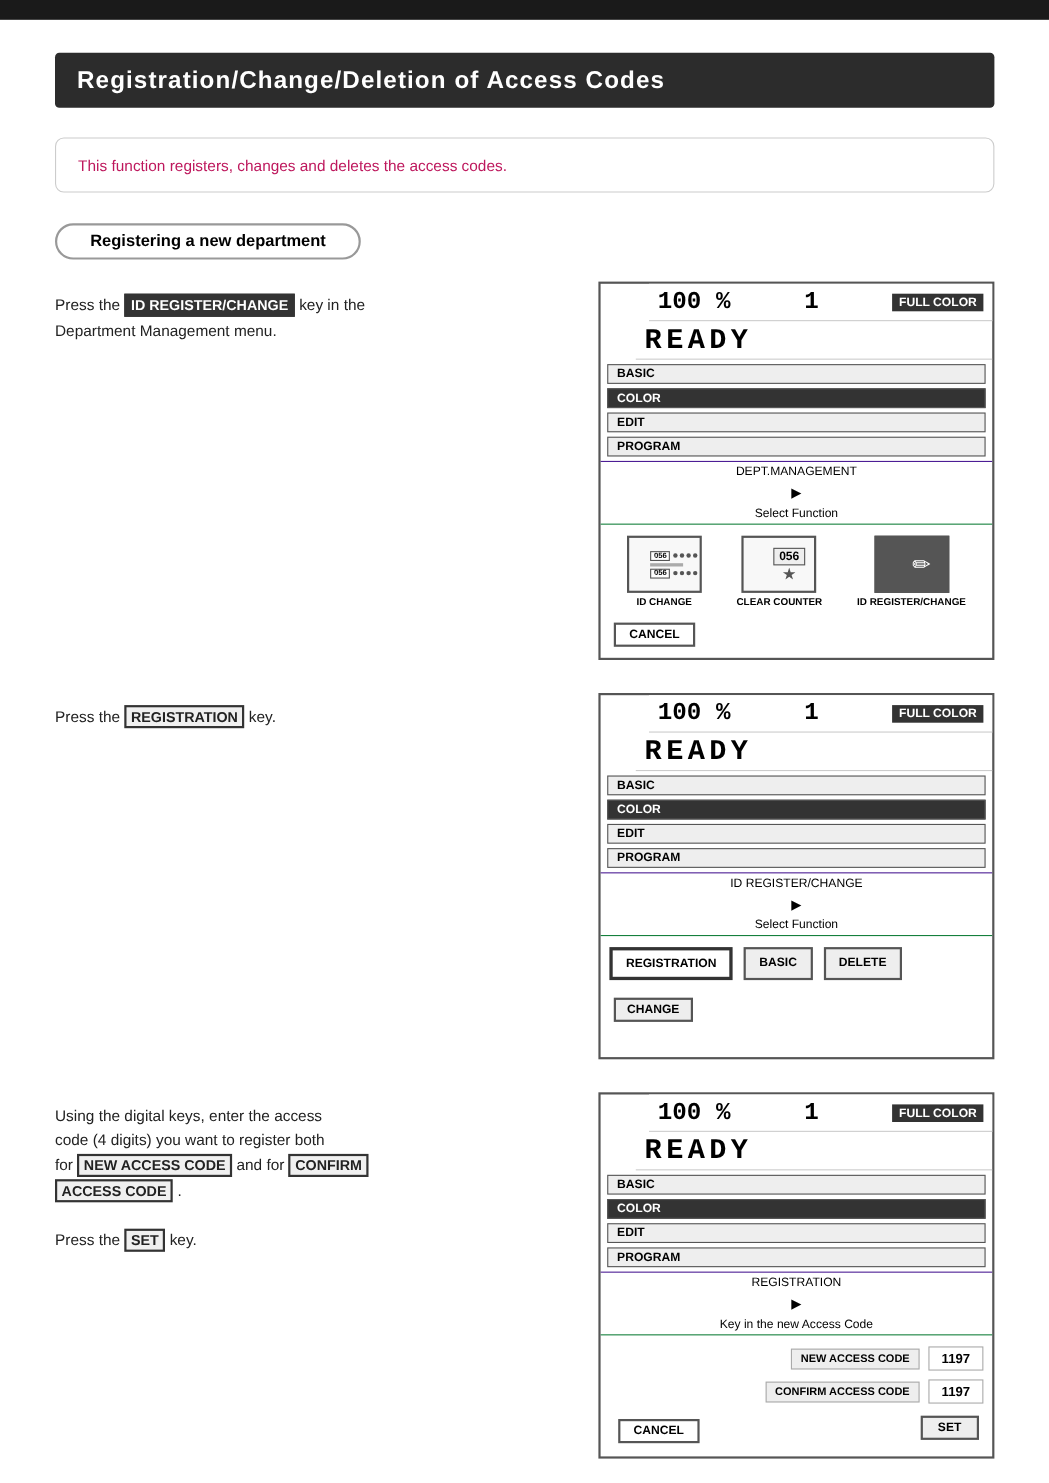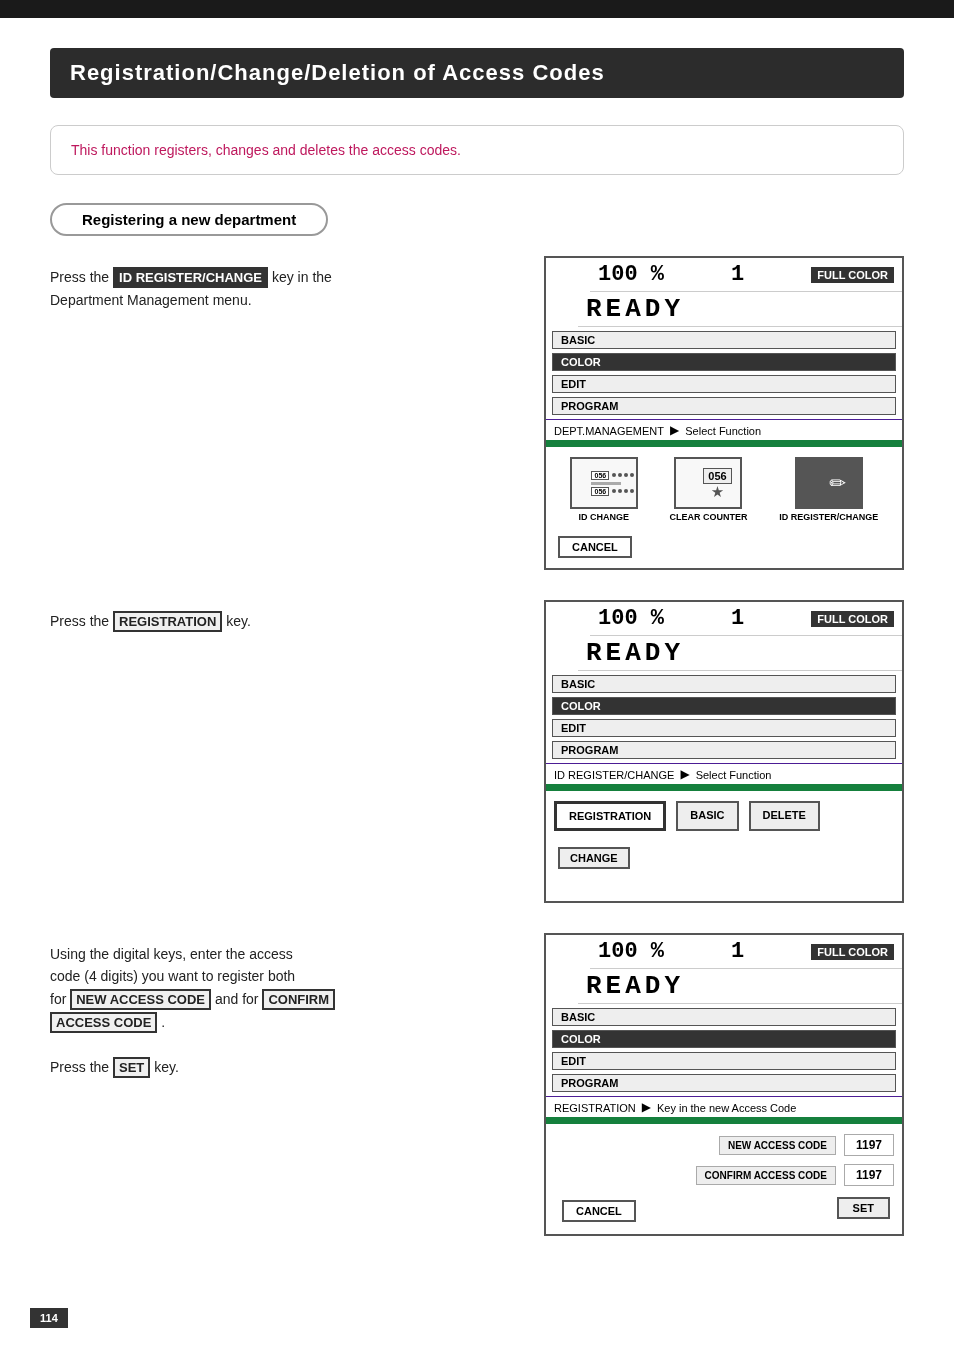--- a/index.html
+++ b/index.html
@@ -155,24 +155,25 @@
     }
 
     .screen-tab.active {
       background: #333;
       color: #fff;
     }
 
     .screen-menu-bar {
       font-size: 11px;
       padding: 3px 8px;
-      border-bottom: 7px solid #15803d;
-      display: flex;
-      align-items: flex-end;
+      border-bottom: 1px solid #15803d;
+      display: flex;
+      align-items: center;
       gap: 6px;
+      flex-direction: column;
     }
 
     .screen-menu-bar .arrow {
       font-size: 12px;
     }
 
     .screen-body {
       padding: 10px 8px;
       min-height: 110px;
     }

